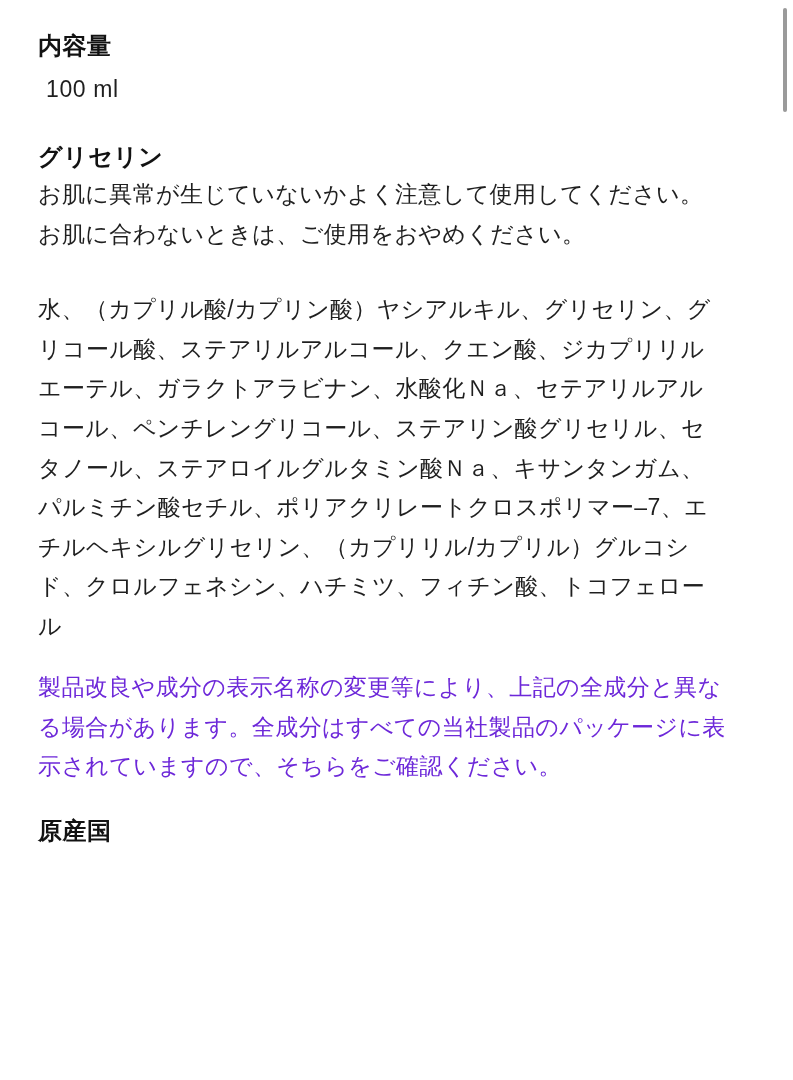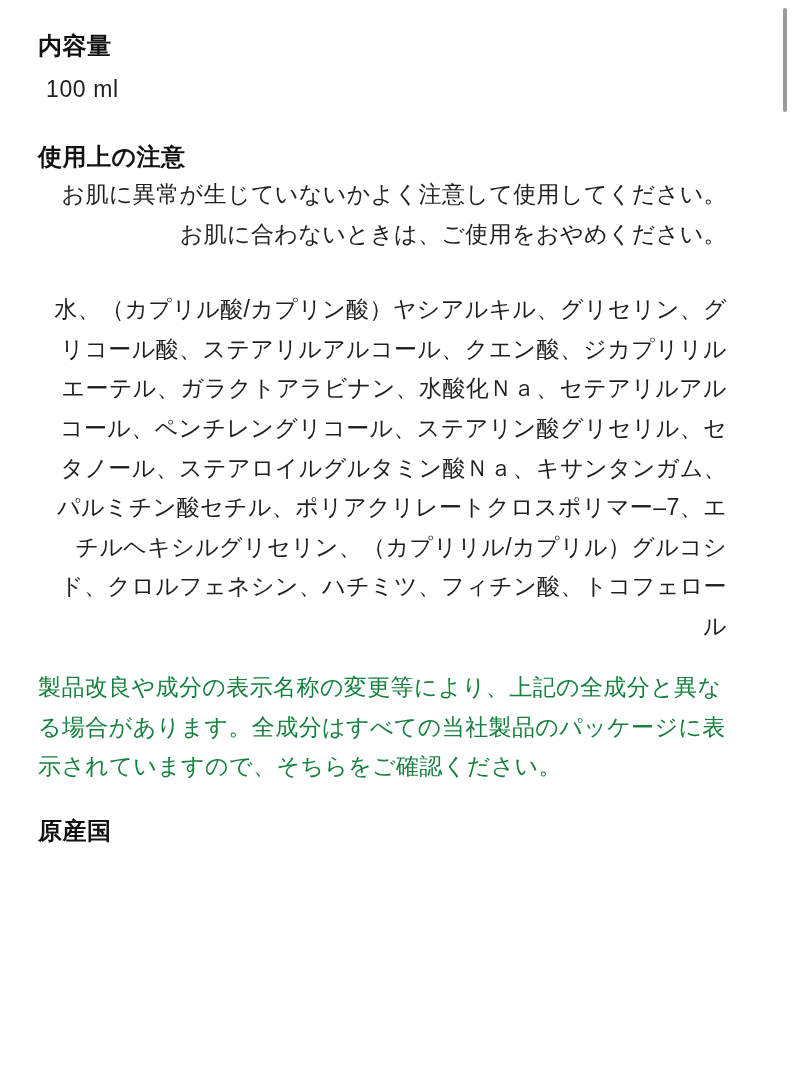--- a/index.html
+++ b/index.html
@@ -39,21 +39,20 @@
     color: #121212;
   }
 
   .section-body {
     font-size: 23px;
     line-height: 1.72;
     letter-spacing: 0.4px;
     margin: 0;
     color: #1f1f1f;
     font-weight: normal;
-    text-align: right;
   }
 
   .body-latin {
     font-size: 23px;
     line-height: 1.5;
     letter-spacing: 0.6px;
     margin: 8px;
     color: #1f1f1f;
   }
 
@@ -75,21 +74,21 @@
     margin-bottom: 22px;
   }
   #ingredients-section .section-heading {
     margin-bottom: 2px;
   }
 
   .disclaimer {
     font-size: 23px;
     line-height: 1.72;
     letter-spacing: 0.4px;
-    color: #15803d;
+    color: #6d28d9;
     margin: 0 0 28px 0;
   }
 
   #origin-section .section-heading {
     margin-bottom: 10px;
   }
 
   
   .scrollbar-track {
     position: absolute;
@@ -113,21 +112,21 @@
 <body>
 
 <div class="page">
 
   <div class="section" id="volume-section">
     <h2 class="section-heading">内容量</h2>
     <p class="body-latin">100 ml</p>
   </div>
 
   <div class="section" id="caution-section">
-    <h2 class="section-heading">使用上の注意</h2>
+    <h2 class="section-heading">グリセリン</h2>
     <p class="section-body">お肌に異常が生じていないかよく注意して使用してください。お肌に合わないときは、ご使用をおやめください。</p>
   </div>
 
   <div class="section" id="ingredients-section">
     <p class="section-body">水、（カプリル酸/カプリン酸）ヤシアルキル、グリセリン、グリコール酸、ステアリルアルコール、クエン酸、ジカプリリルエーテル、ガラクトアラビナン、水酸化Ｎａ、セテアリルアルコール、ペンチレングリコール、ステアリン酸グリセリル、セタノール、ステアロイルグルタミン酸Ｎａ、キサンタンガム、パルミチン酸セチル、ポリアクリレートクロスポリマー–7、エチルヘキシルグリセリン、（カプリリル/カプリル）グルコシド、クロルフェネシン、ハチミツ、フィチン酸、トコフェロール</p>
   </div>
 
   <p class="disclaimer">製品改良や成分の表示名称の変更等により、上記の全成分と異なる場合があります。全成分はすべての当社製品のパッケージに表示されていますので、そちらをご確認ください。</p>
 
   <div class="section" id="origin-section">

